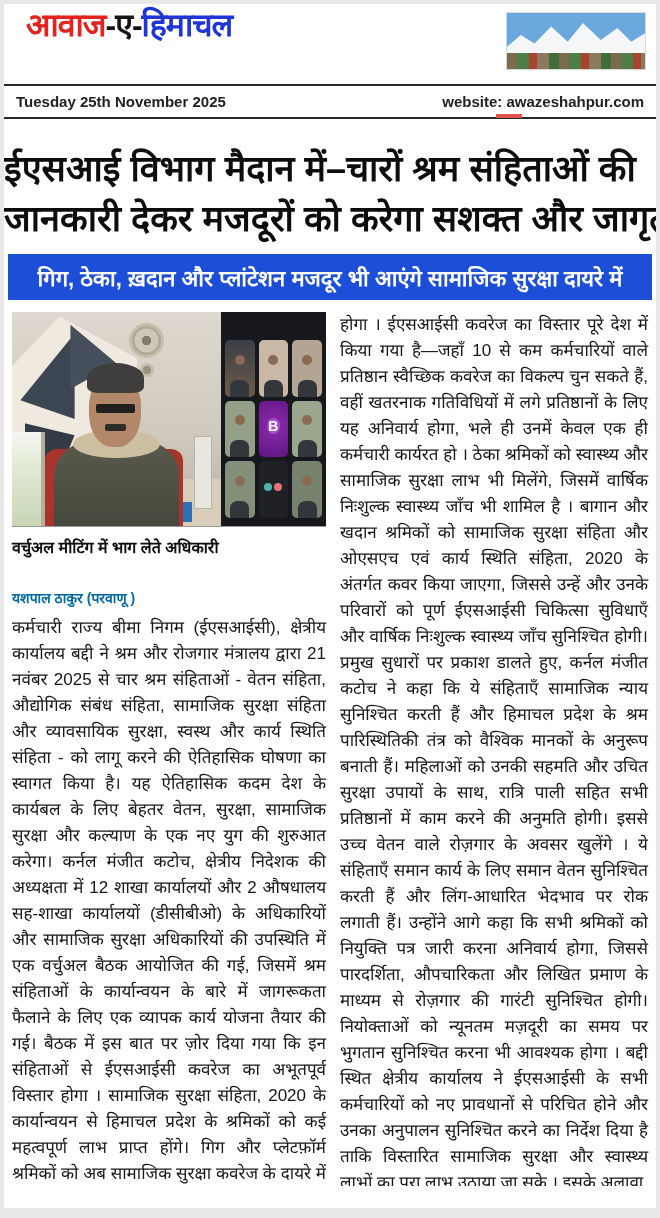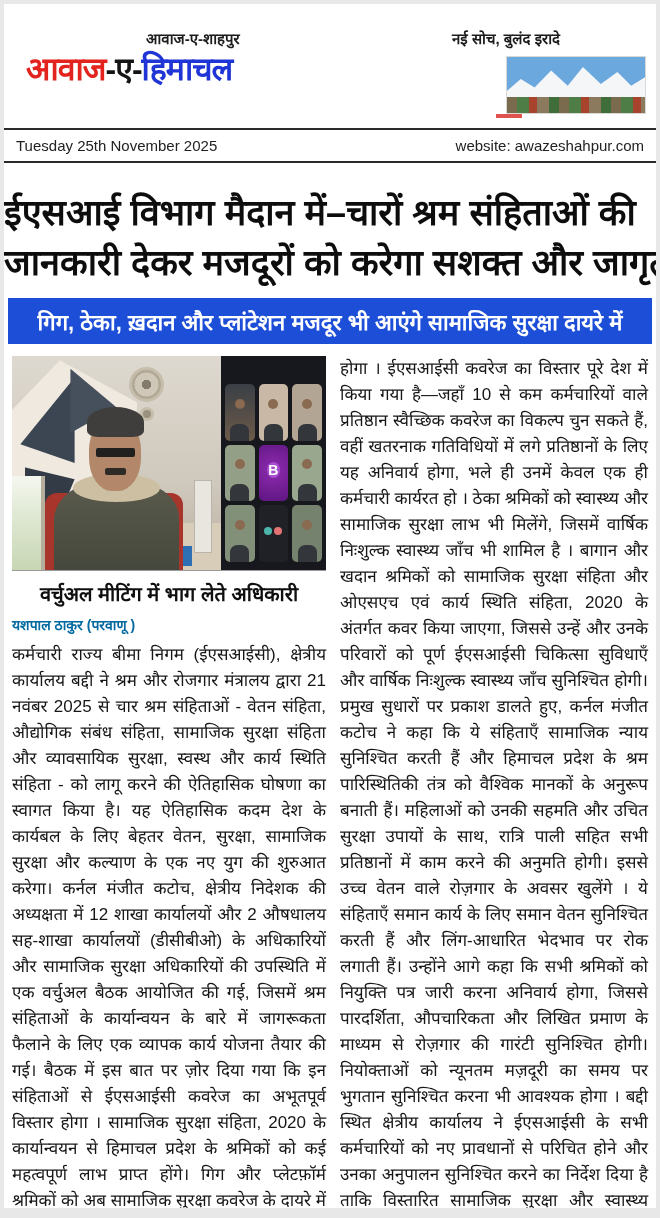--- a/index.html
+++ b/index.html
@@ -15,35 +15,35 @@
   .logo .black { color:#141414; }
   .logo .blue { color:#1f35d6; }
   .mountain { position:absolute; right:10px; top:6px; width:140px; height:58px; overflow:hidden; background:#6aa8dd; border:1px solid #d8d8d8; }
   .mountain .peaks { position:absolute; left:0; top:10px; width:100%; height:34px; background:#f4f6f8;
     clip-path:polygon(0 70%,10% 35%,20% 60%,32% 10%,44% 55%,55% 0,68% 50%,80% 15%,90% 55%,100% 30%,100% 100%,0 100%); }
   .mountain .village { position:absolute; left:0; bottom:0; width:100%; height:16px;
     background:repeating-linear-gradient(90deg,#7a6a4e 0 10px,#4e7d46 10px 22px,#a8442e 22px 30px,#8b7a5d 30px 42px,#3f6e3a 42px 52px); }
   .red-dash { position:absolute; left:492px; top:110px; width:26px; height:4px; background:#e0524d; }
 
   .datebar { margin-top:4px; border-top:2px solid #2a2a2a; border-bottom:2px solid #2a2a2a;
-    display:flex; justify-content:space-between; align-items:flex-end; padding:7px 12px; font-size:15px; color:#222222; }
+    display:flex; justify-content:space-between; align-items:flex-end; padding:7px 12px; font-size:15px; color:#222222;font-weight:bold; }
 
   
   .headline { margin-top:25px; text-align:left; color:#0d0d0d; }
   .headline-line { font-size:36px; line-height:50px; font-weight:800; white-space:nowrap; overflow:hidden; }
   .subhead { margin:10px 4px 0 4px; background:#1d4ed8; color:#ffffff; text-align:center;
     font-size:22px; font-weight:700; padding:8px 2px; white-space:nowrap; overflow:hidden; }
 
   
   .article { display:flex; gap:14px; padding:12px 8px 0 8px; height:886px; overflow:hidden; }
   .col-left { width:314px; flex:none; }
   .col-right { flex:1; }
   .body-text { font-size:17px; line-height:26px; text-align:justify; color:#161616; }
   .byline { font-weight:800; font-size:14px; color:#0369a1; margin:6px 0 8px 0; }
-  .caption { text-align:center; font-weight:700; font-size:20px; color:#0f0f0f; margin:10px 0 8px 0; }
+  .caption { font-weight:700; font-size:16px; color:#0f0f0f; margin:10px 0 30px 0; }
 
   
   .photo { height:214px; display:flex; background:#101014; box-shadow:0 1px 0 #9a9a9a; }
   .scene { width:66.5%; position:relative; background:linear-gradient(180deg,#ded9d0,#cfc8bc 60%,#b9b1a1); overflow:hidden; }
   .dome { position:absolute; left:-4%; top:2%; width:64%; height:76%; background:#efe9df;
     clip-path:polygon(42% 0%,100% 26%,96% 80%,58% 100%,6% 92%,0% 36%); }
   .pane-a { position:absolute; left:4%; top:10%; width:26%; height:40%; background:#3c4652; clip-path:polygon(100% 0,100% 100%,0 78%); }
   .pane-b { position:absolute; left:28%; top:6%; width:22%; height:30%; background:#46505c; clip-path:polygon(0 0,100% 60%,0 100%); }
   .pane-c { position:absolute; left:6%; top:52%; width:24%; height:28%; background:#333c46; clip-path:polygon(0 0,100% 20%,60% 100%,0 80%); }
   .fan { position:absolute; left:56%; top:5%; width:17%; aspect-ratio:1/1; border-radius:50%;
@@ -80,24 +80,20 @@
   .avatar-b { position:absolute; left:28%; top:30%; width:44%; aspect-ratio:1/1; border-radius:50%;
     background:#a64ecf; color:#ffffff; display:flex; align-items:center; justify-content:center; font-size:14px; font-weight:700; }
   .dot-teal { position:absolute; left:18%; top:38%; width:28%; aspect-ratio:1/1; border-radius:50%; background:#4db6ac; }
   .dot-red { position:absolute; left:52%; top:38%; width:28%; aspect-ratio:1/1; border-radius:50%; background:#e57373; }
 </style>
 </head>
 <body>
 
 <div class="page">
 
-  <div class="taglines">
-    <span>आवाज-ए-शाहपुर</span>
-    <span>नई सोच, बुलंद इरादे</span>
-  </div>
 
   <div class="logo-row">
     <div class="logo">
       <span class="red">आवाज</span><span class="black">-</span><span class="black">ए</span><span class="black">-</span><span class="blue">हिमाचल</span>
     </div>
     <div class="mountain">
       <div class="peaks"></div>
       <div class="village"></div>
     </div>
   </div>

